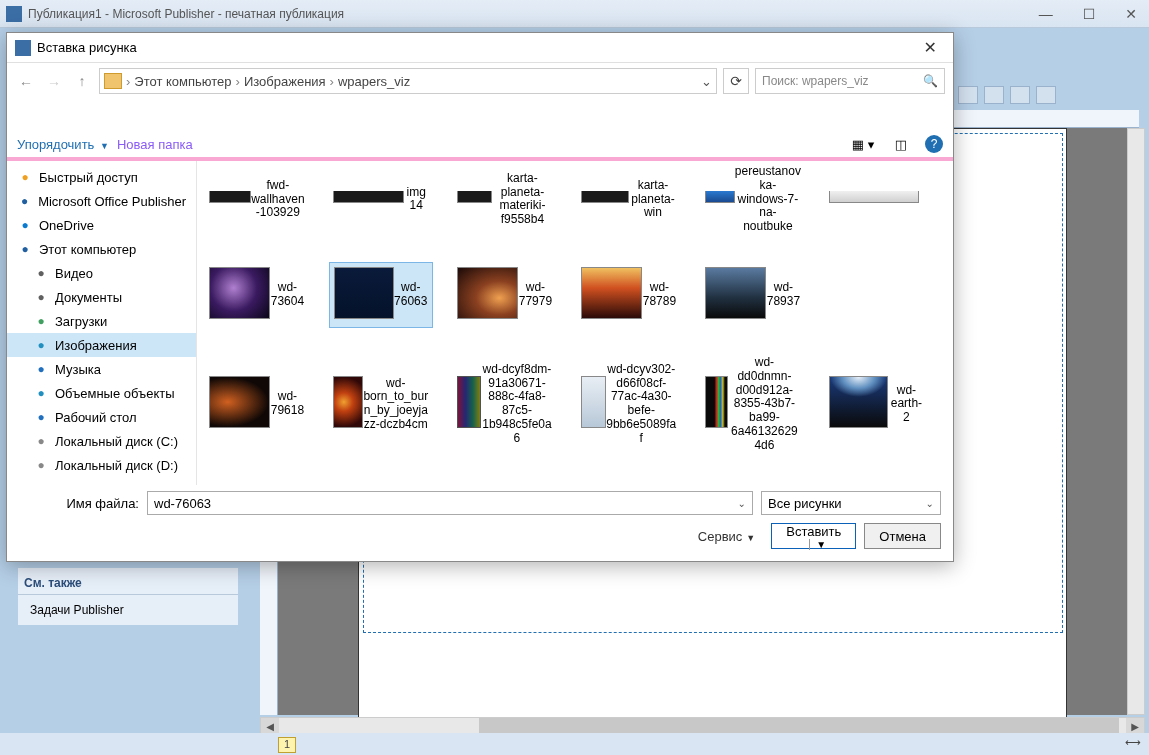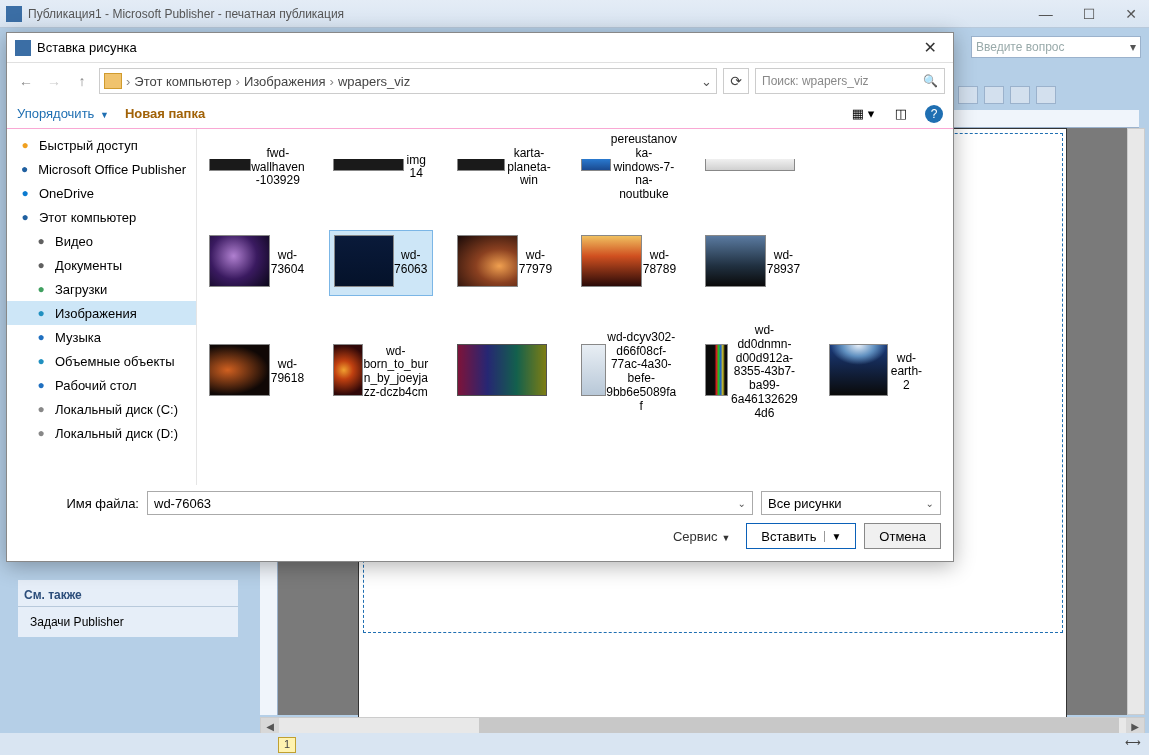--- a/index.html
+++ b/index.html
@@ -13,21 +13,21 @@
 .pub-win-controls span { cursor:default; padding:2px 6px;}
 .pub-helpbox { position:absolute; right:8px; top:36px; width:170px; height:22px; border:1px solid #9bb2cc; background:#fff; font-size:12px; color:#9aa; padding:2px 4px; display:flex; align-items:center;}
 .pub-helpbox .dd { margin-left:auto; color:#555;}
 .pub-toolbar2 { position:absolute; left:958px; top:86px; display:flex; gap:6px; align-items:center;}
 .pub-toolbar2 .tb { width:20px; height:18px; background:#d3e0ee; border:1px solid #9bb2cc;}
 .pub-ruler-h { position:absolute; left:260px; top:110px; right:10px; height:18px; background:#f0f5fb; border-bottom:1px solid #9bb2cc; font-size:9px; color:#666;}
 .pub-ruler-v { position:absolute; left:260px; top:128px; width:18px; bottom:40px; background:#f0f5fb; border-right:1px solid #9bb2cc;}
 .pub-canvas { position:absolute; left:278px; top:128px; right:22px; bottom:40px; background:#7a7a7a;}
 .pub-page { position:absolute; left:80px; top:0; right:60px; height:700px; background:#fff; border:1px solid #333;}
 .pub-page .placeholder { position:absolute; left:4px; top:4px; width:700px; height:500px; border:1px dashed #1f6fb2;}
-.pub-sidepanel { position:absolute; left:18px; top:580px; width:220px; background:#e6eef8;}
+.pub-sidepanel { position:absolute; left:18px; top:568px; width:220px; background:#e6eef8;}
 .pub-sidepanel h4 { font-size:12px; font-weight:bold; color:#2b4d7a; padding:8px 6px 4px; border-bottom:1px solid #b8c9db;}
 .pub-sidepanel a { display:block; font-size:12px; color:#000000; padding:8px 12px; text-decoration:none;}
 .pub-hscroll { position:absolute; left:260px; right:4px; bottom:20px; height:18px; background:#e8e8e8; border:1px solid #ccc; display:flex;}
 .pub-hscroll .arrow { width:18px; background:#d8d8d8; display:flex; align-items:center; justify-content:center; font-size:10px; color:#555;}
 .pub-hscroll .track { flex:1; position:relative;}
 .pub-hscroll .thumb { position:absolute; left:200px; width:640px; top:0; bottom:0; background:#c8c8c8;}
 .pub-vscroll { position:absolute; right:4px; top:128px; width:18px; bottom:40px; background:#e8e8e8; border:1px solid #ccc;}
 .pub-status { position:absolute; left:0; right:0; bottom:0; height:22px; background:#d9e5f2; display:flex; align-items:center; font-size:11px; color:#444; padding:0 8px;}
 .pub-pagenum { position:absolute; left:278px; bottom:2px; width:18px; height:16px; background:#fff3b0; border:1px solid #c0a030; font-size:11px; text-align:center;}
 .pub-status .obj-icon { margin-left:auto; width:16px; height:16px; display:inline-block;}
@@ -39,24 +39,24 @@
 .dlg-title .close { margin-left:auto; font-size:16px; color:#333; padding:2px 8px; cursor:default;}
 .dlg-nav { height:36px; display:flex; align-items:center; padding:0 8px; gap:6px; font-size:13px; color:#444;}
 .dlg-nav .navbtn { width:22px; height:22px; display:flex; align-items:center; justify-content:center; color:#888; font-size:14px;}
 .dlg-nav .path { flex:1; height:26px; border:1px solid #ccc; background:#fff; display:flex; align-items:center; padding:0 4px; gap:4px;}
 .dlg-nav .path .folder-icon { width:18px; height:16px; background:#f0c36d; border:1px solid #d09b2e;}
 .dlg-nav .path span.sep { color:#888;}
 .dlg-nav .path .chev { margin-left:auto; color:#555;}
 .dlg-nav .refresh { width:26px; height:26px; border:1px solid #ccc; display:flex; align-items:center; justify-content:center; font-size:14px;}
 .dlg-nav .search { width:190px; height:26px; border:1px solid #ccc; display:flex; align-items:center; padding:0 6px; color:#888; font-size:12px;gap:11px;}
 .dlg-nav .search .sicon { margin-left:auto; color:#666;}
-.dlg-toolbar { height:30px; display:flex; align-items:center; padding:0 10px; gap:16px; border-bottom:1px solid #f9a8d4; font-size:13px;}
+.dlg-toolbar { height:30px; display:flex; align-items:center; padding:0 10px; gap:8px; border-bottom:4px solid #f9a8d4; font-size:13px;margin-top:32px;}
 .dlg-toolbar .org { color:#1f6fb2;}
 .dlg-toolbar .org .dd { font-size:9px; margin-left:2px;}
-.dlg-toolbar .nf { color:#a16207;font-weight:bold;}
+.dlg-toolbar .nf { color:#8b5cf6;}
 .dlg-toolbar .view-opts { margin-left:auto; display:flex; gap:10px; align-items:center;}
 .dlg-toolbar .view-opts .vbtn { width:28px; height:22px; border:1px solid transparent; display:flex; align-items:center; justify-content:center;}
 .dlg-toolbar .help { width:18px; height:18px; border-radius:50%; background:#1f6fb2; color:#fff; font-size:12px; display:flex; align-items:center; justify-content:center;}
 
 .dlg-body { flex:1; display:flex; overflow:hidden;}
 .navpane { width:190px; border-right:1px solid #e5e5e5; overflow:hidden; padding:4px 0; font-size:13px;}
 .navpane .item { display:flex; align-items:center; gap:6px; padding:4px 10px; white-space:nowrap; overflow:hidden;}
 .navpane .item.sub { padding-left:26px;}
 .navpane .item.selected { background:#cde6f7;}
 .navpane .ic { width:16px; height:16px; display:inline-flex; align-items:center; justify-content:center; font-size:12px;}
@@ -102,41 +102,37 @@
 .fname-row { display:flex; align-items:center; gap:8px;}
 .fname-row label { font-size:13px; width:120px; text-align:right;}
 .fname-row .combo { flex:1; height:24px; border:1px solid #aaa; display:flex; align-items:center; padding:0 6px; font-size:13px;}
 .fname-row .combo .dd { margin-left:auto; font-size:10px; color:#555;}
 .fname-row .filter { width:180px; height:24px; border:1px solid #aaa; display:flex; align-items:center; padding:0 6px; font-size:13px;}
 .fname-row .filter .dd { margin-left:auto; font-size:10px; color:#555;}
 .btn-row { display:flex; align-items:center; gap:8px; justify-content:flex-end;}
 .btn-row .svc { font-size:13px; color:#333; margin-right:8px;}
 .btn-row .svc .dd { font-size:9px; margin-left:4px;}
 .btn { height:26px; border:1px solid #888; background:#f0f0f0; padding:0 14px; font-size:13px; display:flex; align-items:center; cursor:default;}
-.btn.primary { border:1px solid #0b61b8; background:#fff;}
+.btn.primary { border:1px solid #0b61b8; background:#fff;flex-direction:column;}
 .btn.split .dd { margin-left:8px; border-left:1px solid #999; padding-left:6px; font-size:10px;}
 </style>
 </head>
 <body>
 
 <div class="pub-window">
   <div class="pub-titlebar">
     <span class="icon"></span>
     <span>Публикация1 - Microsoft Publisher - печатная публикация</span>
     <div class="pub-win-controls">
       <span>—</span>
       <span>☐</span>
       <span>✕</span>
     </div>
   </div>
 
-  <div class="pub-helpbox">
-    <span>Введите вопрос</span>
-    <span class="dd">▾</span>
-  </div>
 
   <div class="pub-toolbar2">
     <span class="tb"></span>
     <span class="tb"></span>
     <span class="tb"></span>
     <span class="tb"></span>
   </div>
 
   <div class="pub-ruler-h"></div>
   <div class="pub-ruler-v"></div>
@@ -262,20 +258,24 @@
             <div class="thumbitem partial">
               <div class="thumb dark"></div>
               <div class="fname">fwd-wallhaven-103929</div>
             </div>
             <div class="thumbitem partial">
               <div class="thumb dark"></div>
               <div class="fname">img14</div>
             </div>
             <div class="thumbitem partial">
               <div class="thumb dark"></div>
+              <div class="fname">karta-planeta-materiki-f9558b4</div>
+            </div>
+            <div class="thumbitem partial">
+              <div class="thumb dark"></div>
               <div class="fname">karta-planeta-win</div>
             </div>
             <div class="thumbitem partial">
               <div class="thumb blue"></div>
               <div class="fname">pereustanovka-windows-7-na-noutbuke</div>
             </div>
             <div class="thumbitem partial">
               <div class="thumb white"></div>
             </div>
             <div style="flex-basis: 100%; height: 12px;"></div>
@@ -303,20 +303,21 @@
             <div class="thumbitem">
               <div class="thumb space7"></div>
               <div class="fname">wd-79618</div>
             </div>
             <div class="thumbitem">
               <div class="thumb sun"></div>
               <div class="fname">wd-born_to_burn_by_joeyjazz-dczb4cm</div>
             </div>
             <div class="thumbitem">
               <div class="thumb rainbow"></div>
+              <div class="fname">wd-dcyf8dm-91a30671-888c-4fa8-87c5-1b948c5fe0a6</div>
             </div>
             <div class="thumbitem">
               <div class="thumb clouds"></div>
               <div class="fname">wd-dcyv302-d66f08cf-77ac-4a30-befe-9bb6e5089faf</div>
             </div>
             <div class="thumbitem">
               <div class="thumb winrb"></div>
               <div class="fname">wd-dd0dnmn-d00d912a-8355-43b7-ba99-6a461326294d6</div>
             </div>
             <div class="thumbitem">

